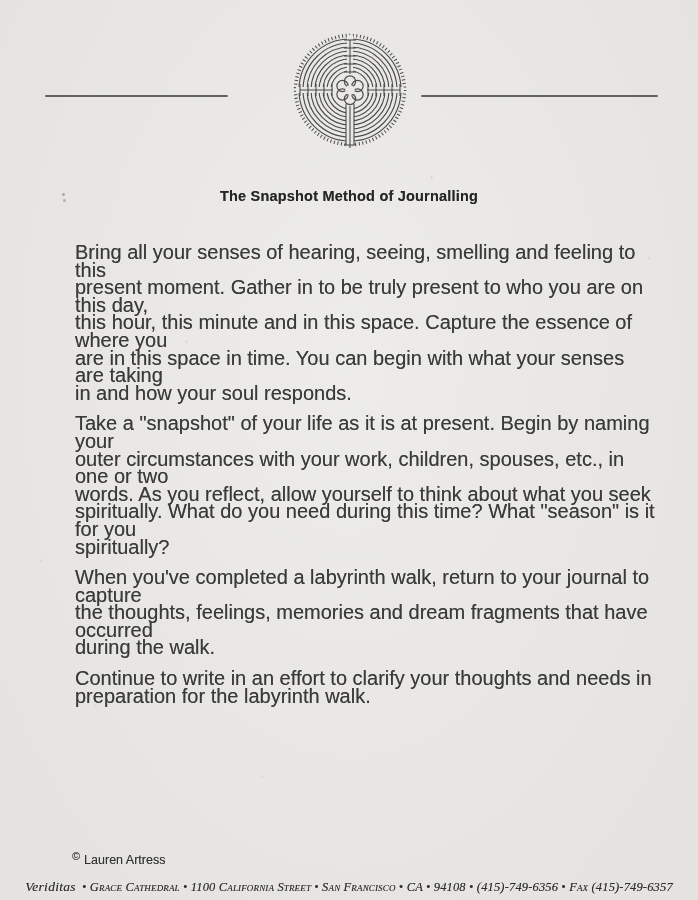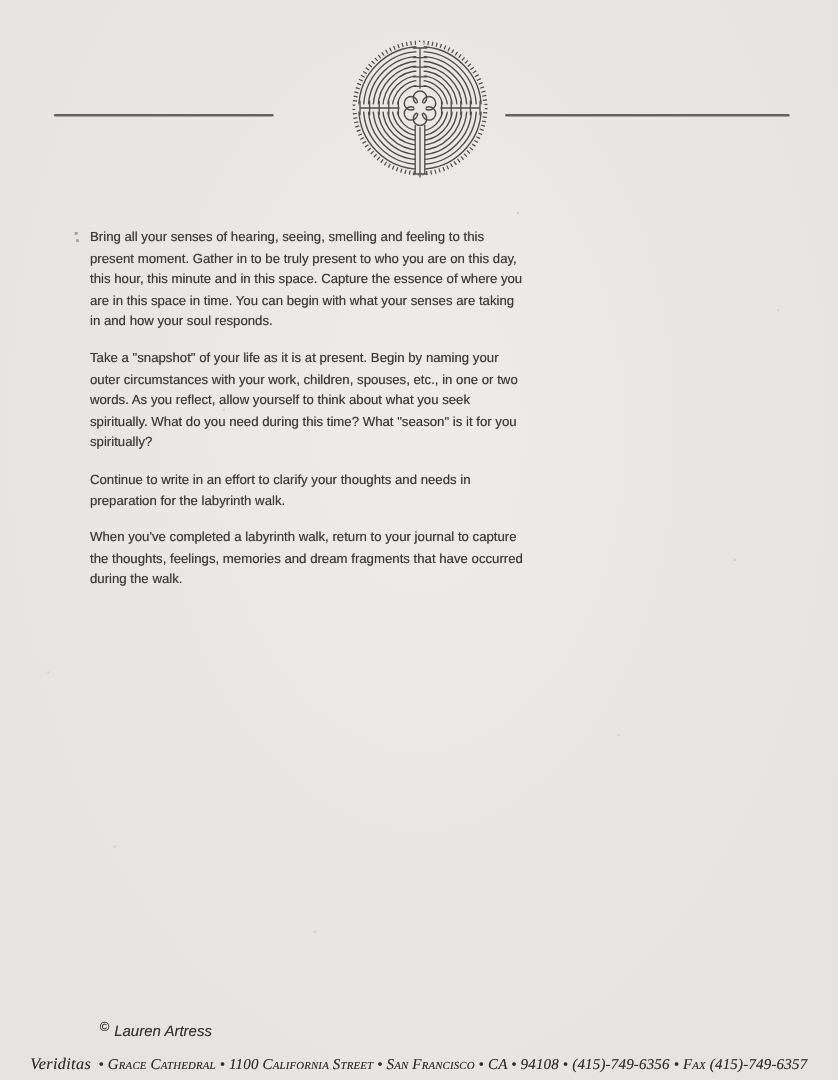--- a/index.html
+++ b/index.html
@@ -36,31 +36,30 @@
     font-weight: bold;
     letter-spacing: 0.2px;
     color: #262626;
     text-shadow: 0 0 0.6px rgba(40,40,40,0.55);
   }
   
   .body-text { margin: 40px 0 0 75px; width: 580px; }
   .para {
     white-space: pre-line;
     margin: 0 0 13px 0;
-    font-size: 11px;
+    font-size: 20px;
     line-height: 17.6px;
     color: #3a3a3a;
     text-shadow: 0 0 0.6px rgba(55,55,55,0.6);
   }
   
   .copyright {
-    position: absolute; left: 83px; top: 850px;
+    position: absolute; left: 72px; top: 850px;
     color: #333; font-size: 12.5px;
     text-shadow: 0 0 0.5px rgba(55,55,55,0.55);
-    font-style: italic;
   }
   .copy-sym { font-size: 11px; vertical-align: 4px; margin-right: 4px; }
   
   .letterfoot {
     position: absolute; left: 0; right: 0; bottom: 5px;
     text-align: center;
     font-family: "Liberation Serif", "DejaVu Serif", serif;
     color: #2d2d2d;
     font-size: 12.5px;
     white-space: nowrap;
@@ -149,37 +148,38 @@
           <circle cx="62" cy="67" r="5.6"></circle>
           <circle cx="69.5" cy="62.5" r="5.6"></circle>
           <circle cx="69.5" cy="54" r="5.6"></circle>
         </g>
         <circle cx="62" cy="58" r="4.8" fill="#e9e8e5" stroke="none"></circle>
       </svg>
     </div>
     <div class="rule rule-right"></div>
   </div>
 
+  <h1 class="doc-title">The Snapshot Method of Journalling</h1>
 
   <div class="body-text">
     <p class="para">Bring all your senses of hearing, seeing, smelling and feeling to this
 present moment. Gather in to be truly present to who you are on this day,
 this hour, this minute and in this space. Capture the essence of where you
 are in this space in time. You can begin with what your senses are taking
 in and how your soul responds.</p>
     <p class="para">Take a "snapshot" of your life as it is at present. Begin by naming your
 outer circumstances with your work, children, spouses, etc.,  in one or two
 words. As you reflect, allow yourself to think about what you seek
 spiritually. What do you need during this time? What "season" is it for you
 spiritually?</p>
-    <p class="para">Continue to write in an effort to clarify your thoughts and needs in
-preparation for the labyrinth walk.</p>
     <p class="para">When you've completed a labyrinth walk, return to your journal to capture
 the thoughts, feelings, memories and dream fragments that have occurred
 during the walk.</p>
+    <p class="para">Continue to write in an effort to clarify your thoughts and needs in
+preparation for the labyrinth walk.</p>
   </div>
 
   <div class="copyright">
     <span class="copy-sym">©</span><span>Lauren Artress</span>
   </div>
 
   <div class="letterfoot">
     <span class="foot-brand">Veriditas</span>
     <span class="foot-addr">• Grace Cathedral • 1100 California Street • San Francisco • CA • 94108 • (415)-749-6356 • Fax (415)-749-6357</span>
   </div>

